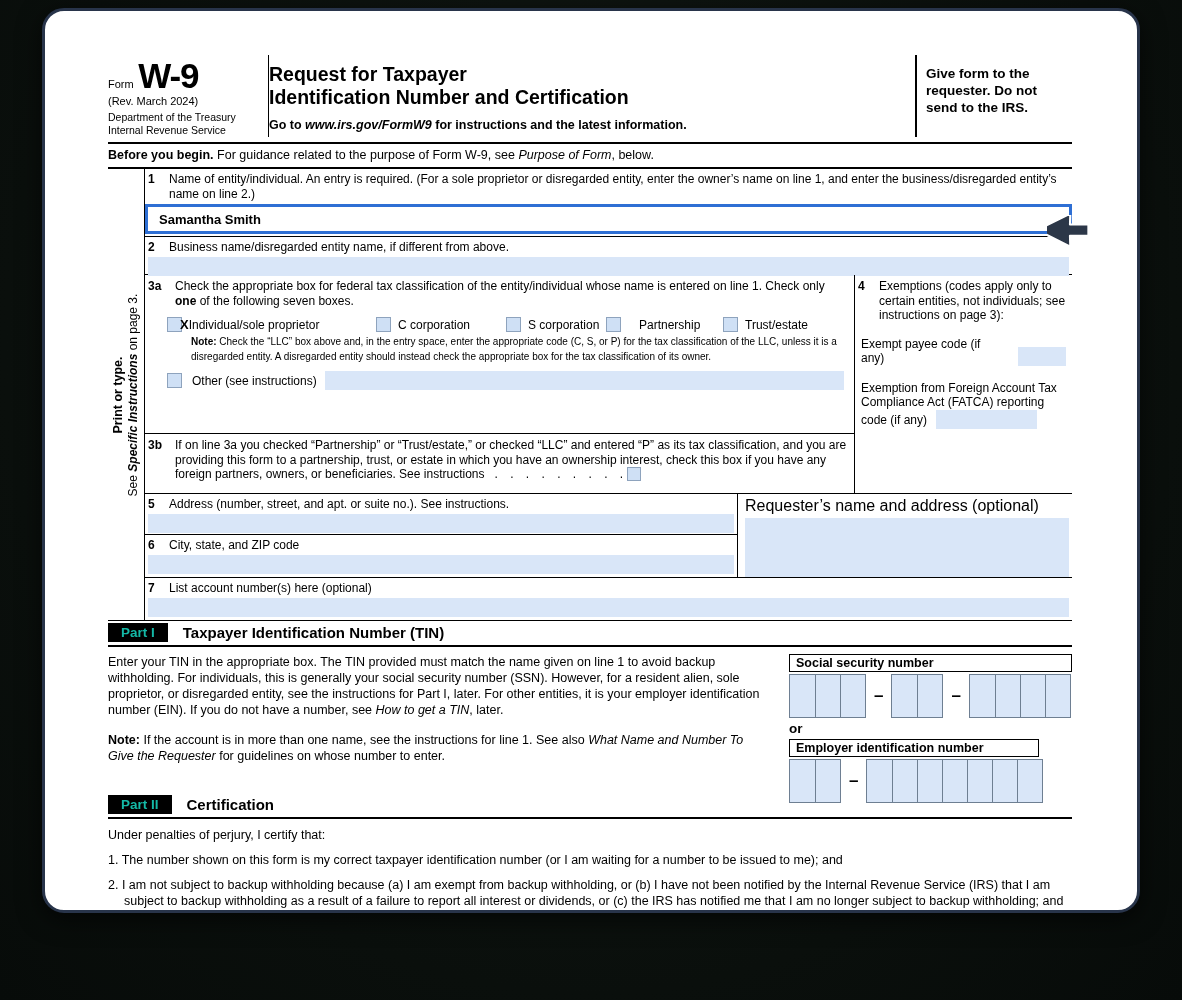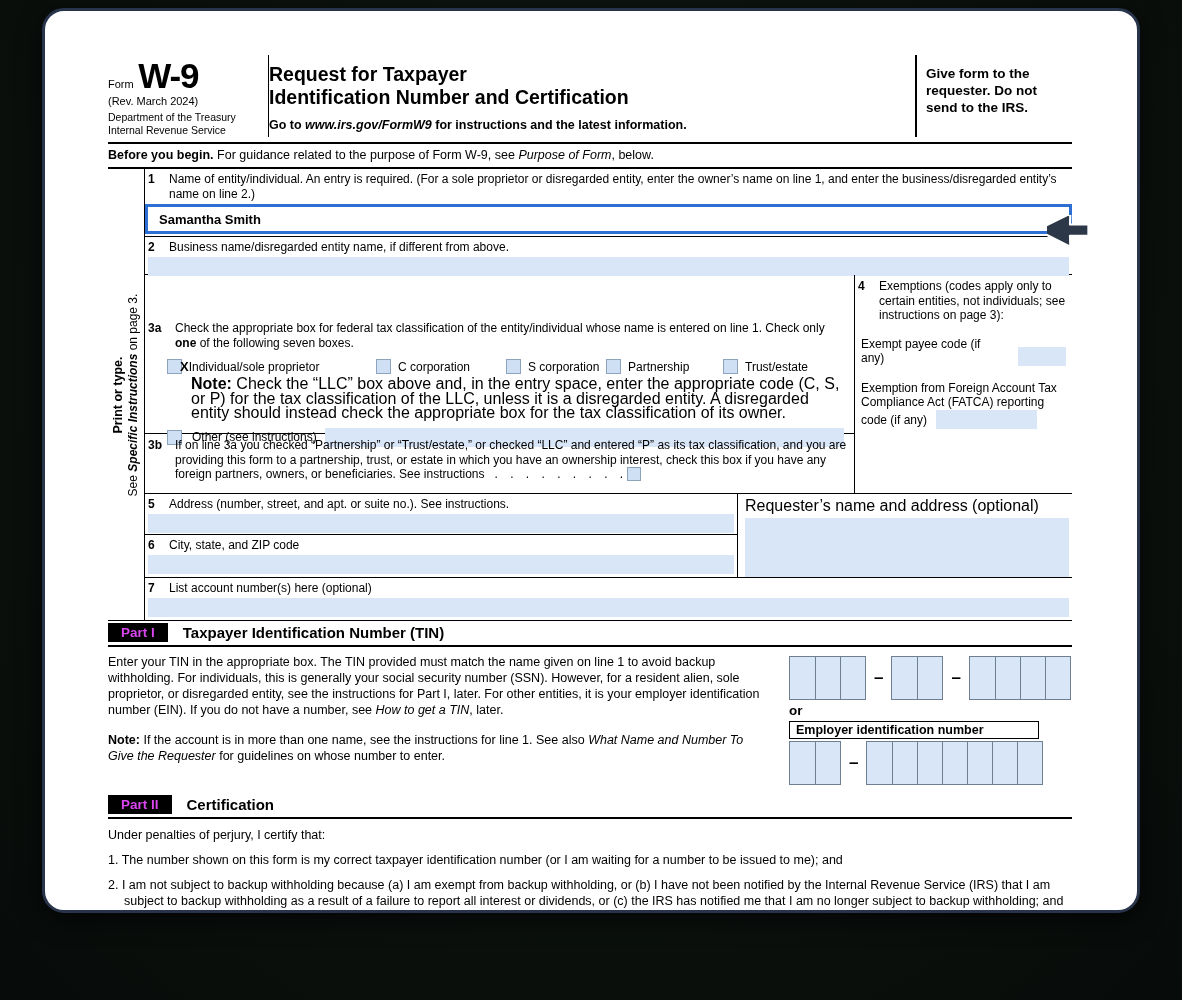--- a/index.html
+++ b/index.html
@@ -58,26 +58,26 @@
   .r34{display:flex;border-bottom:1px solid #000;}
   .r34-left{width:709px;flex:none;}
   .r3a{height:159px;box-sizing:border-box;border-bottom:1px solid #000;padding-top:4px;}
   .r3b{height:59px;box-sizing:border-box;padding-top:4px;}
   .cbrow{display:flex;align-items:center;margin:9px 0 0 22px;font-size:12px;}
   .cb{width:15px;height:15px;flex:none;background:#cfe0f5;border:1px solid #8ea3bd;box-sizing:border-box;}
   .cbi{display:inline-block;width:14px;height:14px;background:#cfe0f5;border:1px solid #8ea3bd;
        box-sizing:border-box;vertical-align:-3px;}
   .cb-item{display:flex;align-items:center;}
   .cb-item .t{margin-left:7px;}
-  .w1{width:209px;} .w2{width:130px;} .w3{width:100px;} .w4{width:117px;}
+  .w1{width:209px;} .w2{width:130px;} .w3{width:100px;} .w4{width:117px;gap:11px;}
   .xmark{font-weight:700;font-size:13px;margin-left:-2px;}
   .llcrow{display:flex;align-items:center;margin:8px 0 0 22px;font-size:12px;}
   .dots{word-spacing:11px;margin-left:16px;}
   .entrybox{width:48px;height:19px;background:#d9e6f8;margin-left:auto;margin-right:14px;}
-  .notepara{margin:3px 14px 0 46px;font-size:16px;line-height:14.5px;}
+  .notepara{margin:3px 14px 0 46px;font-size:10px;line-height:14.5px;}
   .otherrow{display:flex;align-items:center;margin:7px 0 0 22px;font-size:12px;}
   .otherfield{flex:1;height:19px;background:#d9e6f8;margin-left:8px;margin-right:10px;}
   .dots3b{word-spacing:9px;margin-left:10px;}
 
   .col4{flex:1;border-left:1px solid #000;padding:4px 4px 0 0;font-size:12px;line-height:14.5px;}
   .exrow{display:flex;align-items:flex-end;margin:14px 0 0 6px;gap:28px;}
   .minifield{width:55px;height:19px;background:#d9e6f8;margin-left:auto;margin-right:2px;}
   .fatca{margin:15px 2px 0 6px;}
   .fatcabox{display:inline-block;width:101px;height:19px;background:#d9e6f8;vertical-align:-5px;margin-left:9px;}
   .applies{font-style:italic;text-align:center;margin:17px 6px 0 6px;font-size:12px;line-height:15px;}
@@ -86,21 +86,21 @@
   .r56{display:flex;border-bottom:1px solid #000;}
   .r56-left{width:592px;flex:none;}
   .row5{height:41px;box-sizing:border-box;border-bottom:1px solid #000;padding-top:3px;}
   .row6{height:40px;box-sizing:border-box;padding-top:3px;}
   .reqcol{flex:1;border-left:1px solid #000;padding:3px 0 0 0;}
   .reqlabel{font-size:16px;padding-left:7px;}
   .bigfield{height:59px;background:#d9e6f8;margin:3px 3px 0 7px;}
 
   
   .parthdr{display:flex;align-items:center;border-bottom:2px solid #000;padding:2px 0 3px 0;}
-  .partbox{background:#000;color:#d946ef;font-weight:700;font-size:13.5px;padding:2px 13px;margin-right:15px;}
+  .partbox{background:#000;color:#14b8a6;font-weight:700;font-size:13.5px;padding:2px 13px;margin-right:15px;}
   .parttitle{font-weight:700;font-size:15px;}
 
   
   .p1body{display:flex;padding-top:7px;height:146px;box-sizing:border-box;}
   .p1text{width:658px;flex:none;font-size:12.5px;line-height:16px;}
   .p1text i{font-style:italic;} .p1text b{font-weight:700;}
   .p1note{margin-top:14px;}
   .tin{width:283px;margin-left:auto;}
   .tinlabel{border:1.5px solid #000;font-weight:700;font-size:12.5px;padding:1px 6px;box-sizing:border-box;}
   .ssnlabel{width:100%;}
@@ -174,21 +174,21 @@
           <div class="rlabel">
               <span class="num">2</span>
               <span class="lbl">Business name/disregarded entity name, if different from above.</span>
             </div>
           <div class="field"></div>
         </div>
 
         <div class="r34">
           <div class="r34-left">
             <div class="r3a">
-              <div class="rlabel" style="padding-right:8px;margin-top:42px;">
+              <div class="rlabel" style="padding-right:8px;">
                   <span class="num numw">3a</span>
                   <span class="lbl"><span>Check the appropriate box for federal tax classification of the entity/individual whose name is entered on line 1. Check only </span><b>one</b><span> of the following seven boxes.</span></span>
                 </div>
               <div class="cbrow">
                 <div class="cb-item w1">
                   <span class="cb"></span>
                     <span class="xmark">X</span>
                     <span>Individual/sole proprietor</span>
                 </div>
                 <div class="cb-item w2">
@@ -274,20 +274,21 @@
       <span class="partbox">Part I</span>
       <span class="parttitle">Taxpayer Identification Number (TIN)</span>
     </div>
 
     <div class="p1body">
       <div class="p1text">
         <div><span>Enter your TIN in the appropriate box. The TIN provided must match the name given on line 1 to avoid backup withholding. For individuals, this is generally your social security number (SSN). However, for a resident alien, sole proprietor, or disregarded entity, see the instructions for Part I, later. For other entities, it is your employer identification number (EIN). If you do not have a number, see </span><i>How to get a TIN</i><span>, later.</span></div>
         <div class="p1note"><b>Note:</b><span> If the account is in more than one name, see the instructions for line 1. See also </span><i>What Name and Number To Give the Requester</i><span> for guidelines on whose number to enter.</span></div>
       </div>
       <div class="tin">
+        <div class="tinlabel ssnlabel">Social security number</div>
         <div class="cellrow">
             <div class="cgroup">
               <div class="cell"></div>
               <div class="cell"></div>
               <div class="cell"></div>
             </div>
             <span class="dash">–</span>
             <div class="cgroup">
               <div class="cell"></div>
               <div class="cell"></div>

